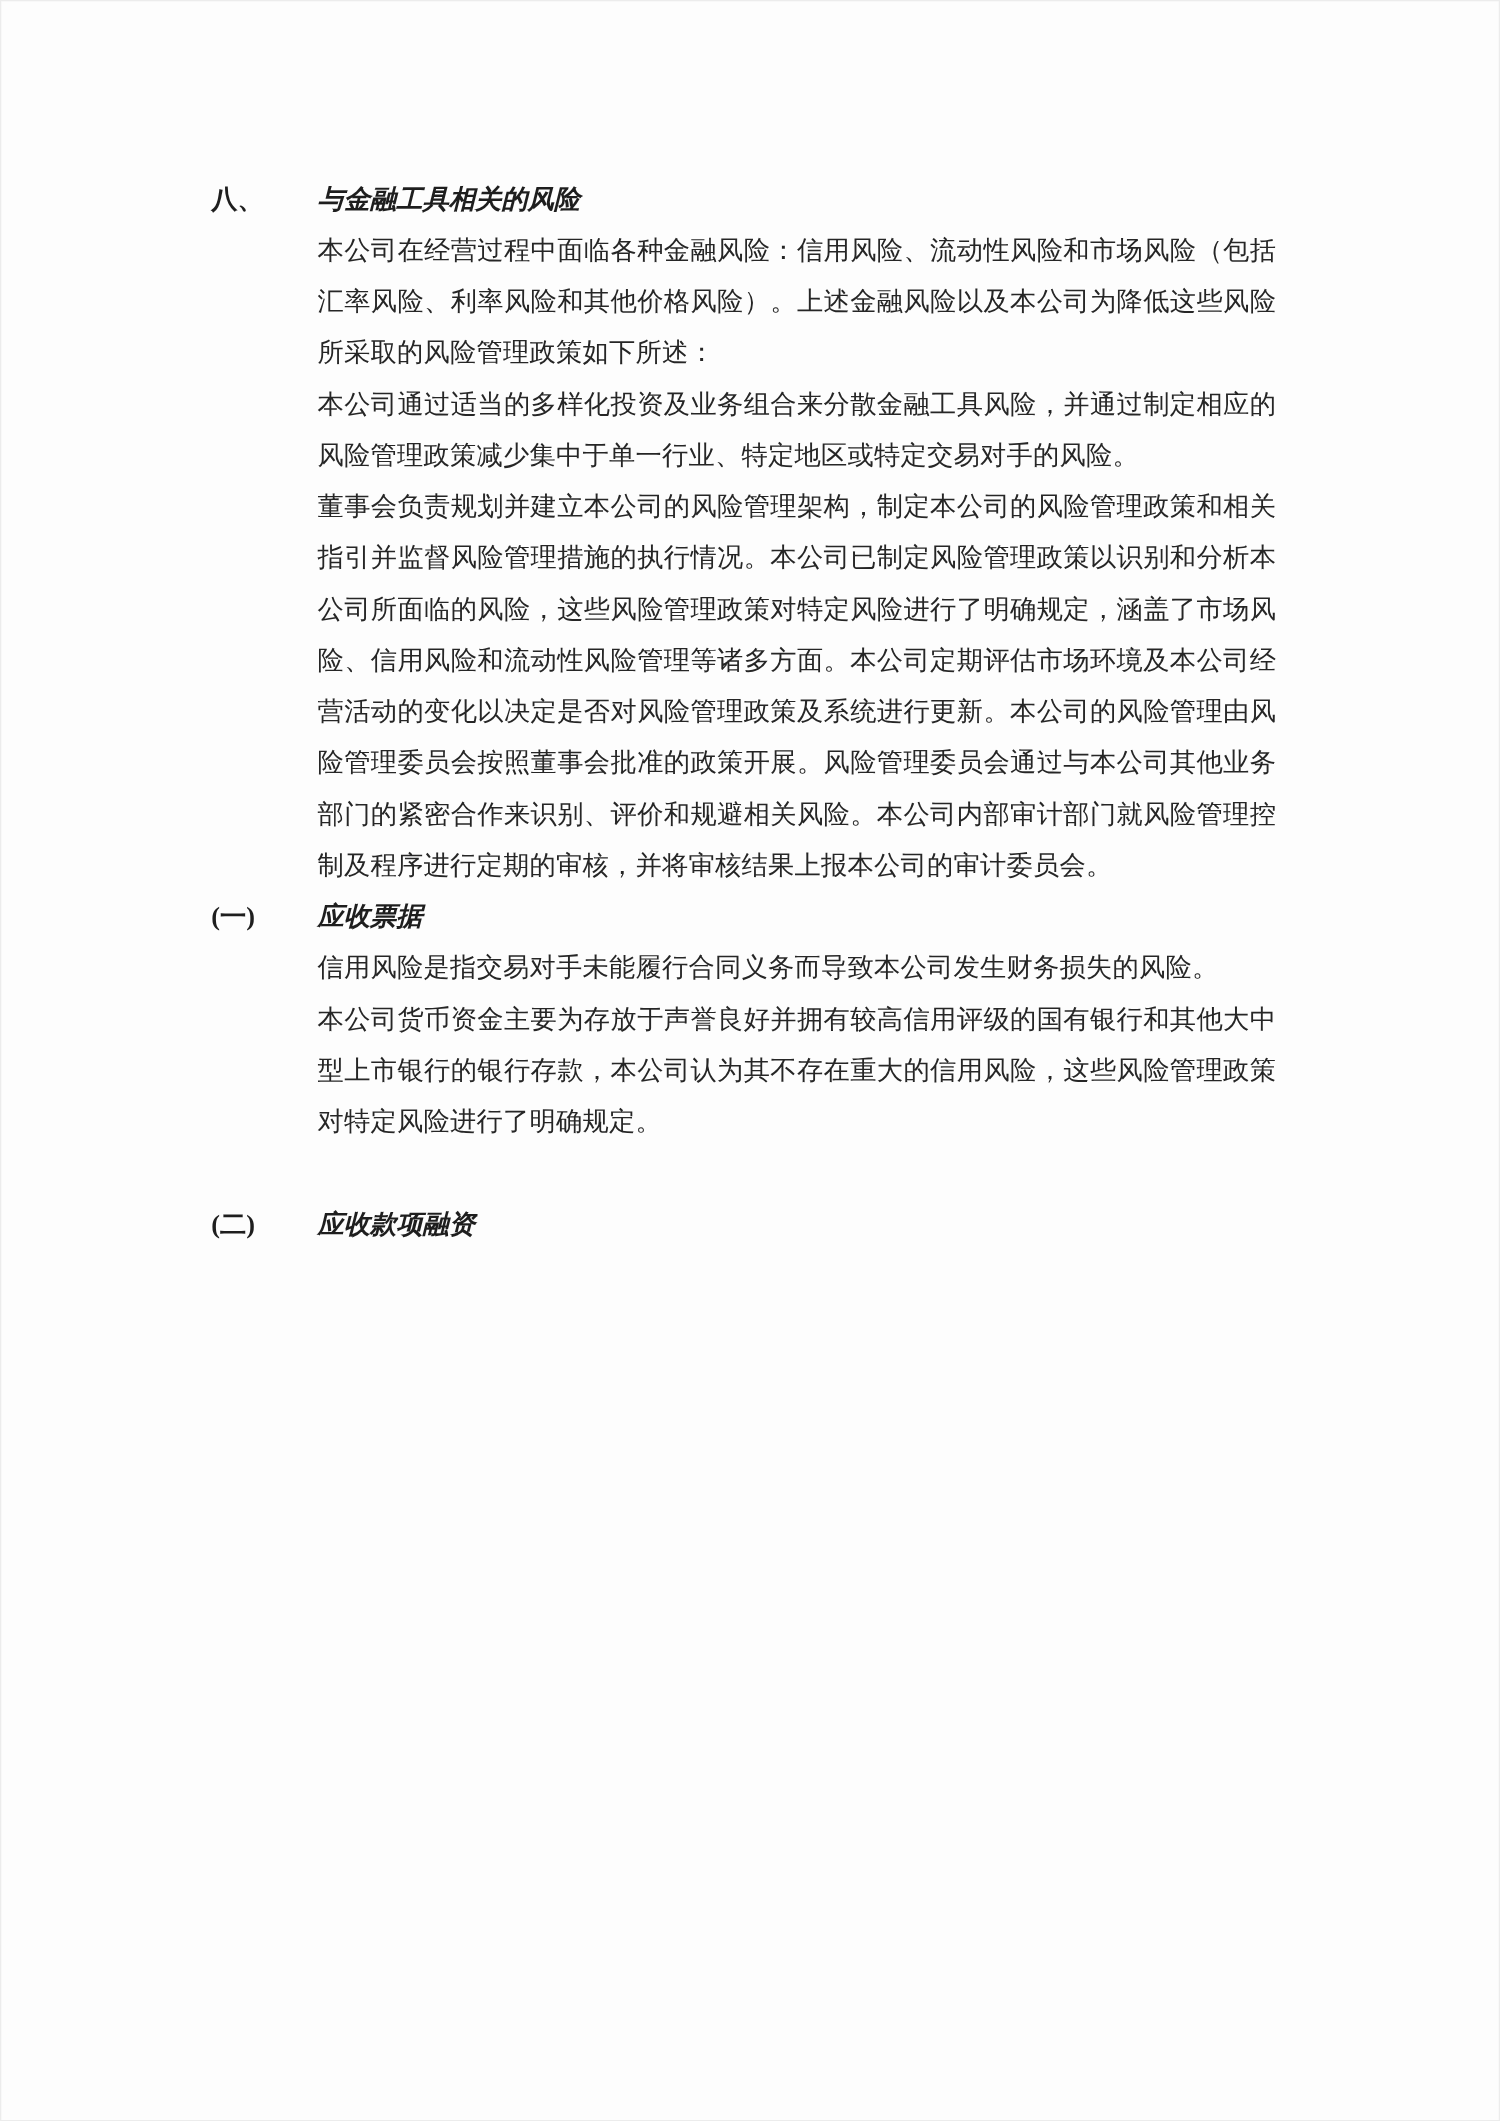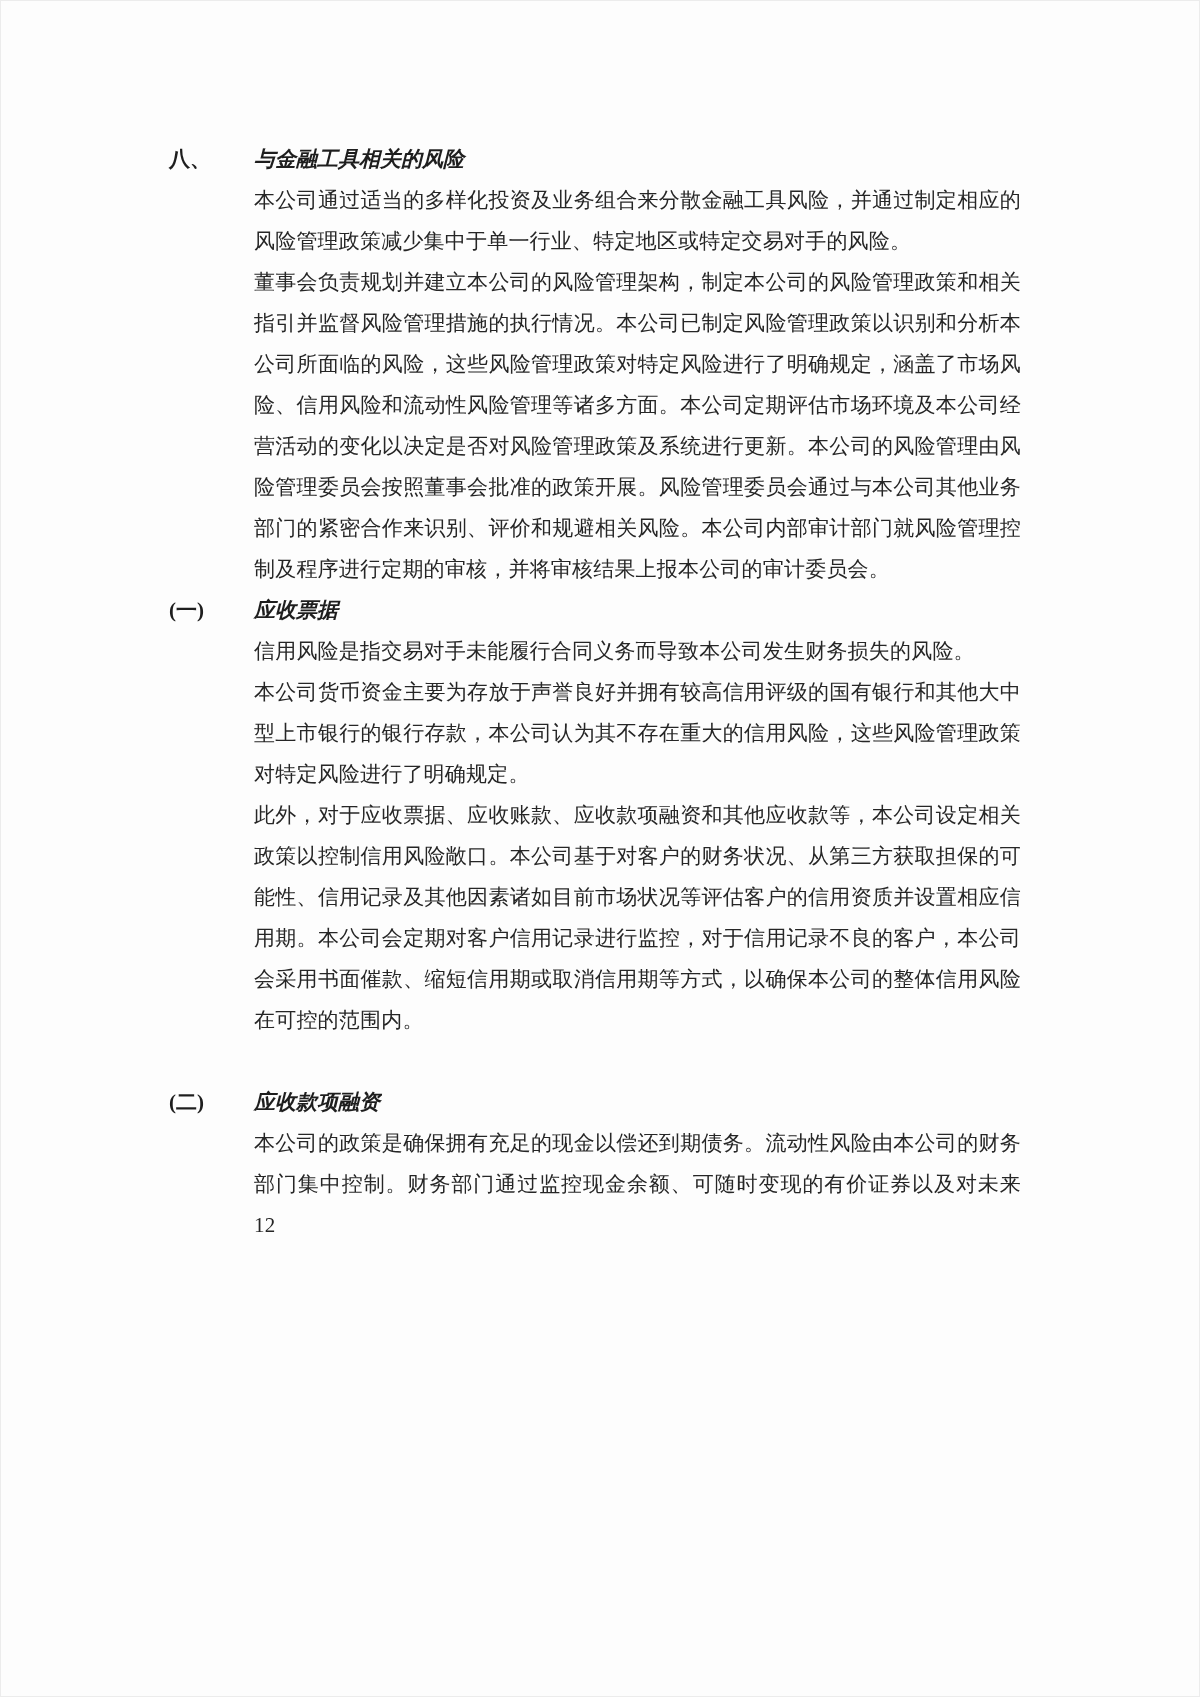--- a/index.html
+++ b/index.html
@@ -53,33 +53,32 @@
 <body>
 
 <div class="page">
   <div class="doc">
 
     <div class="hrow">
       <span class="num">八、</span>
       <span class="htitle">与金融工具相关的风险</span>
     </div>
 
+    <p class="para">本公司在经营过程中面临各种金融风险：信用风险、流动性风险和市场风险（包括汇率风险、利率风险和其他价格风险）。上述金融风险以及本公司为降低这些风险所采取的风险管理政策如下所述：</p>
     <p class="para">本公司通过适当的多样化投资及业务组合来分散金融工具风险，并通过制定相应的风险管理政策减少集中于单一行业、特定地区或特定交易对手的风险。</p>
     <p class="para">董事会负责规划并建立本公司的风险管理架构，制定本公司的风险管理政策和相关指引并监督风险管理措施的执行情况。本公司已制定风险管理政策以识别和分析本公司所面临的风险，这些风险管理政策对特定风险进行了明确规定，涵盖了市场风险、信用风险和流动性风险管理等诸多方面。本公司定期评估市场环境及本公司经营活动的变化以决定是否对风险管理政策及系统进行更新。本公司的风险管理由风险管理委员会按照董事会批准的政策开展。风险管理委员会通过与本公司其他业务部门的紧密合作来识别、评价和规避相关风险。本公司内部审计部门就风险管理控制及程序进行定期的审核，并将审核结果上报本公司的审计委员会。</p>
 
     <div class="hrow">
       <span class="num">(一)</span>
       <span class="htitle">应收票据</span>
     </div>
 
     <p class="para">信用风险是指交易对手未能履行合同义务而导致本公司发生财务损失的风险。</p>
     <p class="para">本公司货币资金主要为存放于声誉良好并拥有较高信用评级的国有银行和其他大中型上市银行的银行存款，本公司认为其不存在重大的信用风险，这些风险管理政策对特定风险进行了明确规定。</p>
-    <p class="para">此外，对于应收票据、应收账款、应收款项融资和其他应收款等，本公司设定相关政策以控制信用风险敞口。本公司基于对客户的财务状况、从第三方获取担保的可能性、信用记录及其他因素诸如目前市场状况等评估客户的信用资质并设置相应信用期。本公司会定期对客户信用记录进行监控，对于信用记录不良的客户，本公司会采用书面催款、缩短信用期或取消信用期等方式，以确保本公司的整体信用风险在可控的范围内。</p>
 
     <div class="hrow gap-before">
       <span class="num">(二)</span>
       <span class="htitle">应收款项融资</span>
     </div>
 
-    <p class="para">本公司的政策是确保拥有充足的现金以偿还到期债务。流动性风险由本公司的财务部门集中控制。财务部门通过监控现金余额、可随时变现的有价证券以及对未来 12</p>
 
   </div>
 </div>
 
 </body></html>

